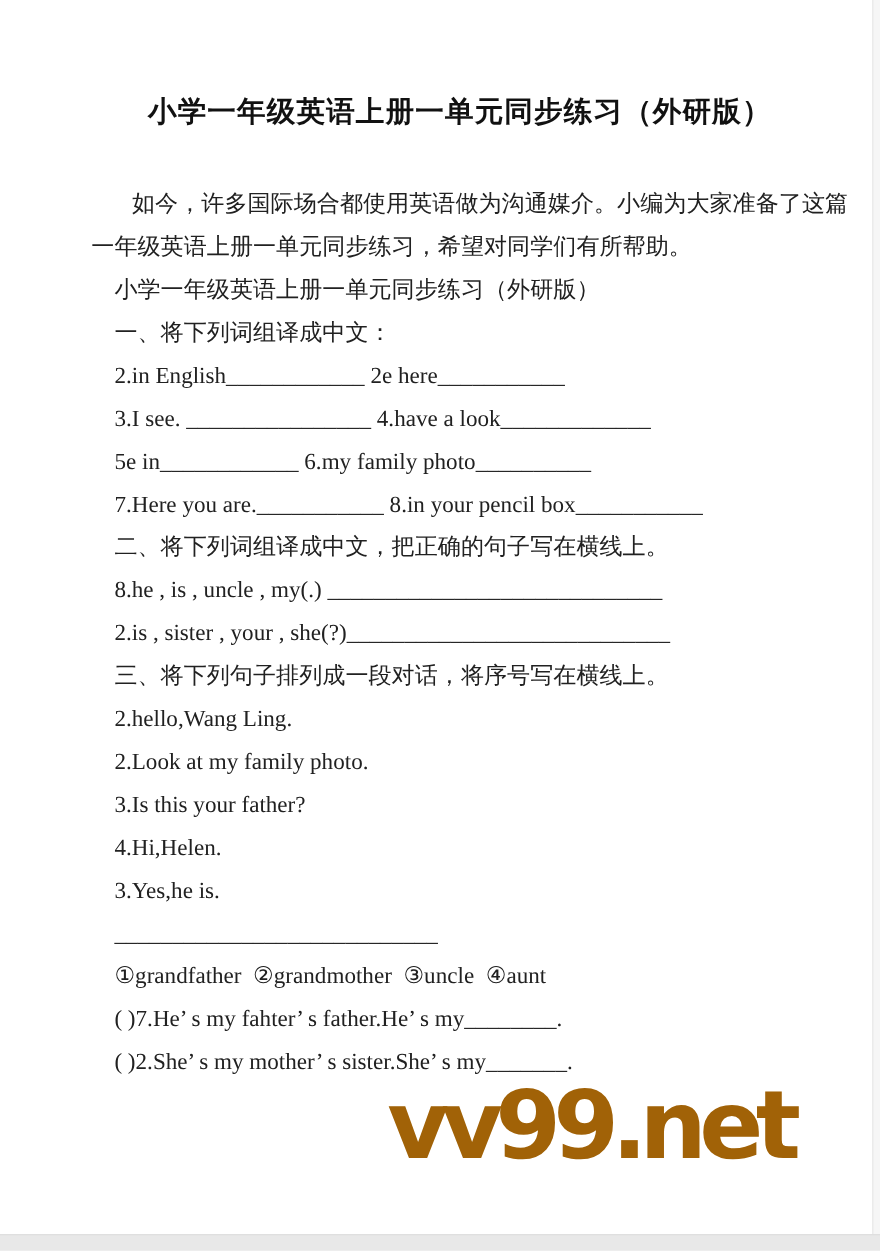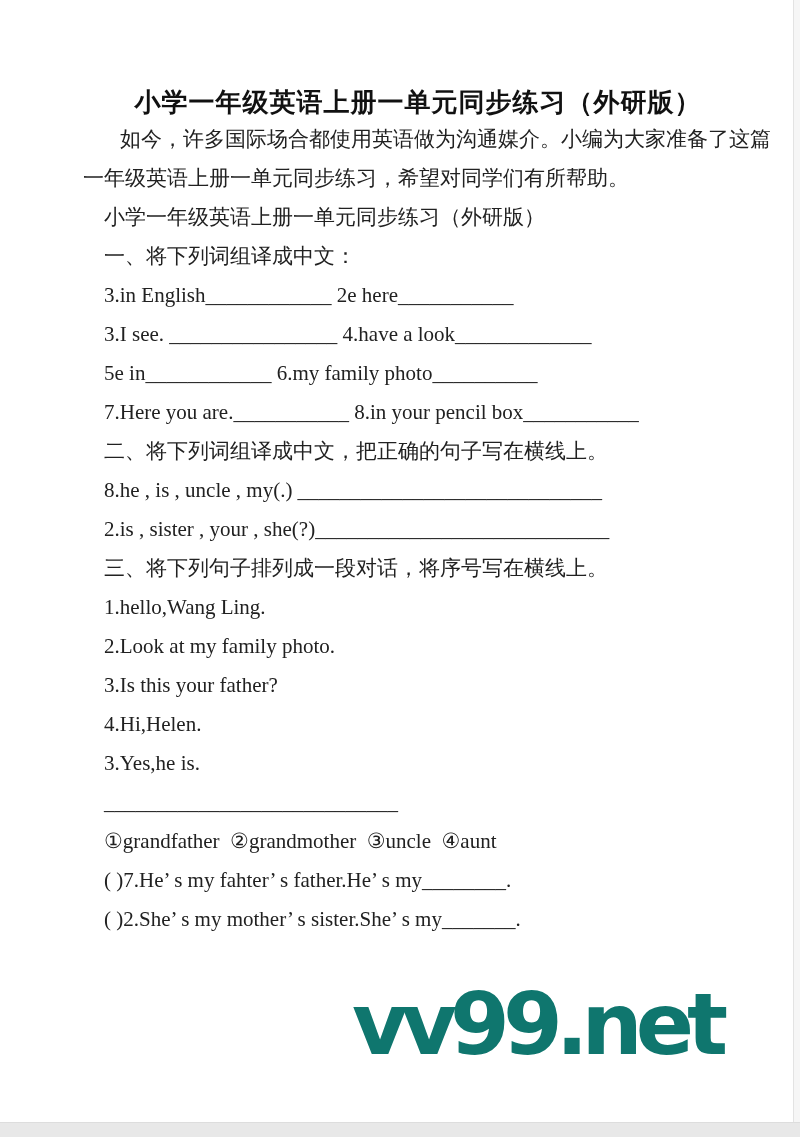--- a/index.html
+++ b/index.html
@@ -21,55 +21,55 @@
   .doc-title {
     margin:84px 0 0 0; text-align:center; color:#111111;
     font-family:"DejaVu Sans","Liberation Sans",sans-serif;
     font-weight:bold; font-size:26px; line-height:36px;
     letter-spacing:1px; white-space:pre;
   }
   .line {
     margin:0; font-size:21px; line-height:39px; height:39px;
     color:#212121; white-space:pre;
   }
-  .first { }
+  .first { margin-top:46px; }
   .ind1 { text-indent:21px; }
   .ind2 { text-indent:37px; }
   .watermark {
     position:absolute; z-index:0; left:352px; top:984px;
     font-family:"DejaVu Sans","Liberation Sans",sans-serif;
     font-weight:bold; font-size:86px; line-height:80px;
-    letter-spacing:-7px; color:#0f766e; white-space:pre;
+    letter-spacing:-7px; color:#a16207; white-space:pre;
   }
 </style>
 </head>
 <body>
 
 <div class="page">
   <div class="watermark">vv99.net</div>
   <div class="content">
     <h1 class="doc-title">小学一年级英语上册一单元同步练习（外研版）</h1>
 
     <p class="line ind2 first">如今，许多国际场合都使用英语做为沟通媒介。小编为大家准备了这篇</p>
     <p class="line">一年级英语上册一单元同步练习，希望对同学们有所帮助。</p>
 
     <p class="line ind1">小学一年级英语上册一单元同步练习（外研版）</p>
 
     <p class="line ind1">一、将下列词组译成中文：</p>
-    <p class="line ind1">3.in English____________ 2e here___________</p>
+    <p class="line ind1">2.in English____________ 2e here___________</p>
     <p class="line ind1">3.I see. ________________ 4.have a look_____________</p>
     <p class="line ind1">5e in____________ 6.my family photo__________</p>
     <p class="line ind1">7.Here you are.___________ 8.in your pencil box___________</p>
 
     <p class="line ind1">二、将下列词组译成中文，把正确的句子写在横线上。</p>
     <p class="line ind1">8.he , is , uncle , my(.) _____________________________</p>
     <p class="line ind1">2.is , sister , your , she(?)____________________________</p>
 
     <p class="line ind1">三、将下列句子排列成一段对话，将序号写在横线上。</p>
-    <p class="line ind1">1.hello,Wang Ling.</p>
+    <p class="line ind1">2.hello,Wang Ling.</p>
     <p class="line ind1">2.Look at my family photo.</p>
     <p class="line ind1">3.Is this your father?</p>
     <p class="line ind1">4.Hi,Helen.</p>
     <p class="line ind1">3.Yes,he is.</p>
     <p class="line ind1">____________________________</p>
 
     <p class="line ind1">①grandfather  ②grandmother  ③uncle  ④aunt</p>
     <p class="line ind1">( )7.He’ s my fahter’ s father.He’ s my________.</p>
     <p class="line ind1">( )2.She’ s my mother’ s sister.She’ s my_______.</p>
   </div>

